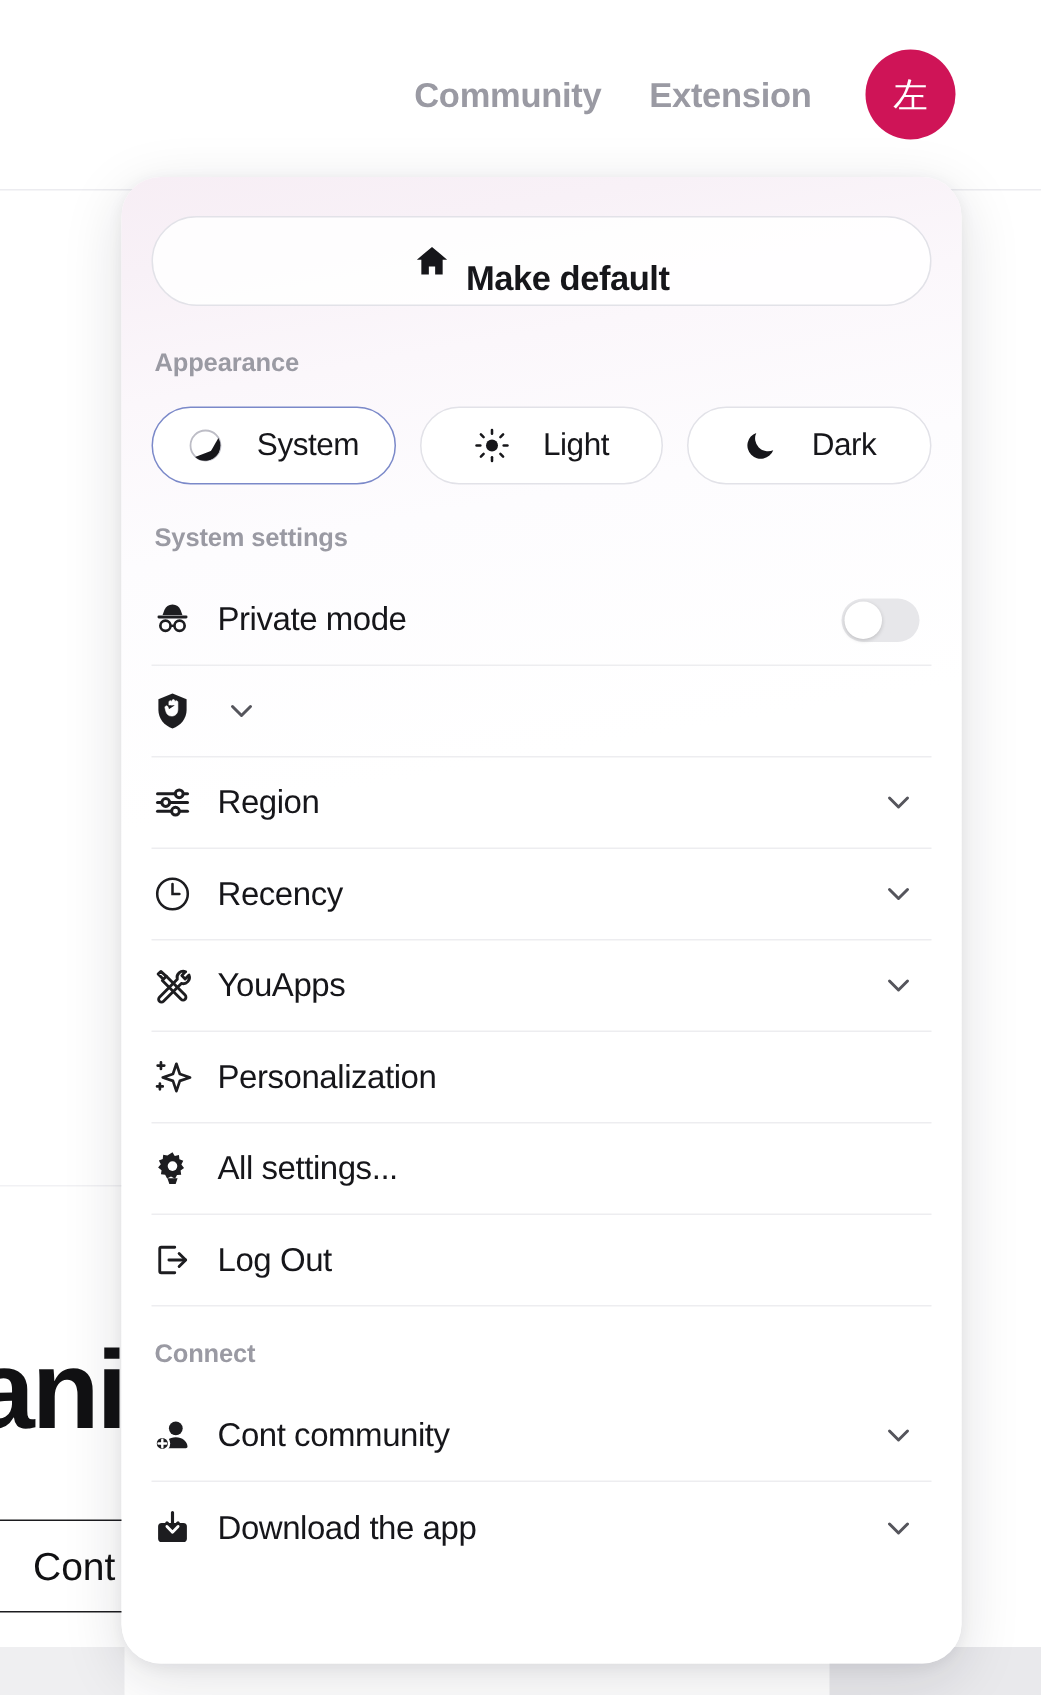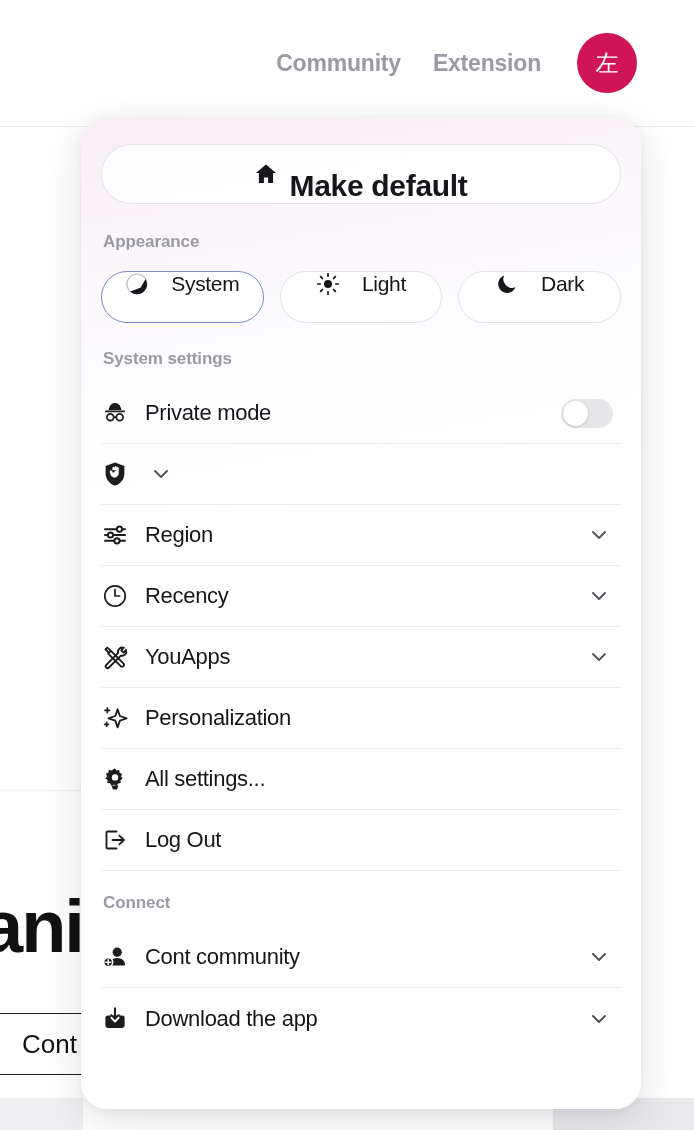--- a/index.html
+++ b/index.html
@@ -126,21 +126,21 @@
     border: 1px solid #e2e2e8;
     border-radius: 30px;
     background: rgba(255,255,255,0.85);
     display: flex;
     align-items: center;
     justify-content: center;
     gap: 11px;
     cursor: pointer;
   }
   .make-default-label {
-    font-size: 30px;
+    font-size: 23px;
     font-weight: 700;
     color: #16161a;
     letter-spacing: -0.3px;
     margin-top: 23px;
   }
 
   
   .section-label {
     font-size: 17px;
     font-weight: 700;
@@ -156,20 +156,21 @@
     display: flex;
     gap: 16px;
     margin-top: 19px;
   }
   .chip {
     height: 52px;
     border-radius: 26px;
     border: 1px solid #e2e2e8;
     background: rgba(255,255,255,0.9);
     display: flex;
+    align-items: center;
     justify-content: center;
     gap: 22px;
     cursor: pointer;
     flex: 1;
   }
   .chip.selected { border: 1.5px solid #7b89c9; }
   .chip-label {
     font-size: 21px;
     color: #16161a;
     letter-spacing: -0.3px;

